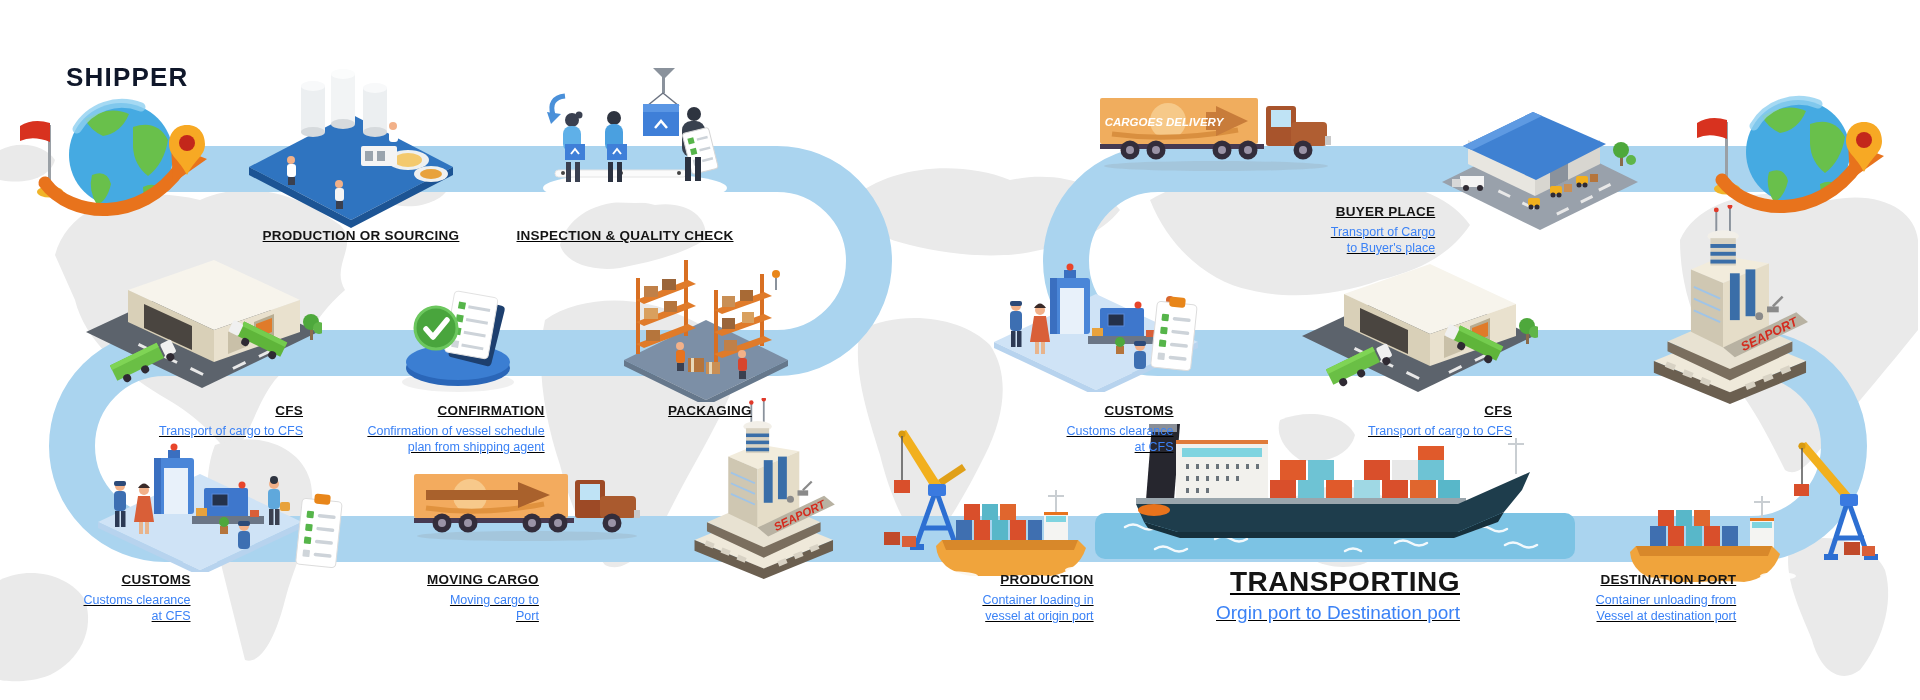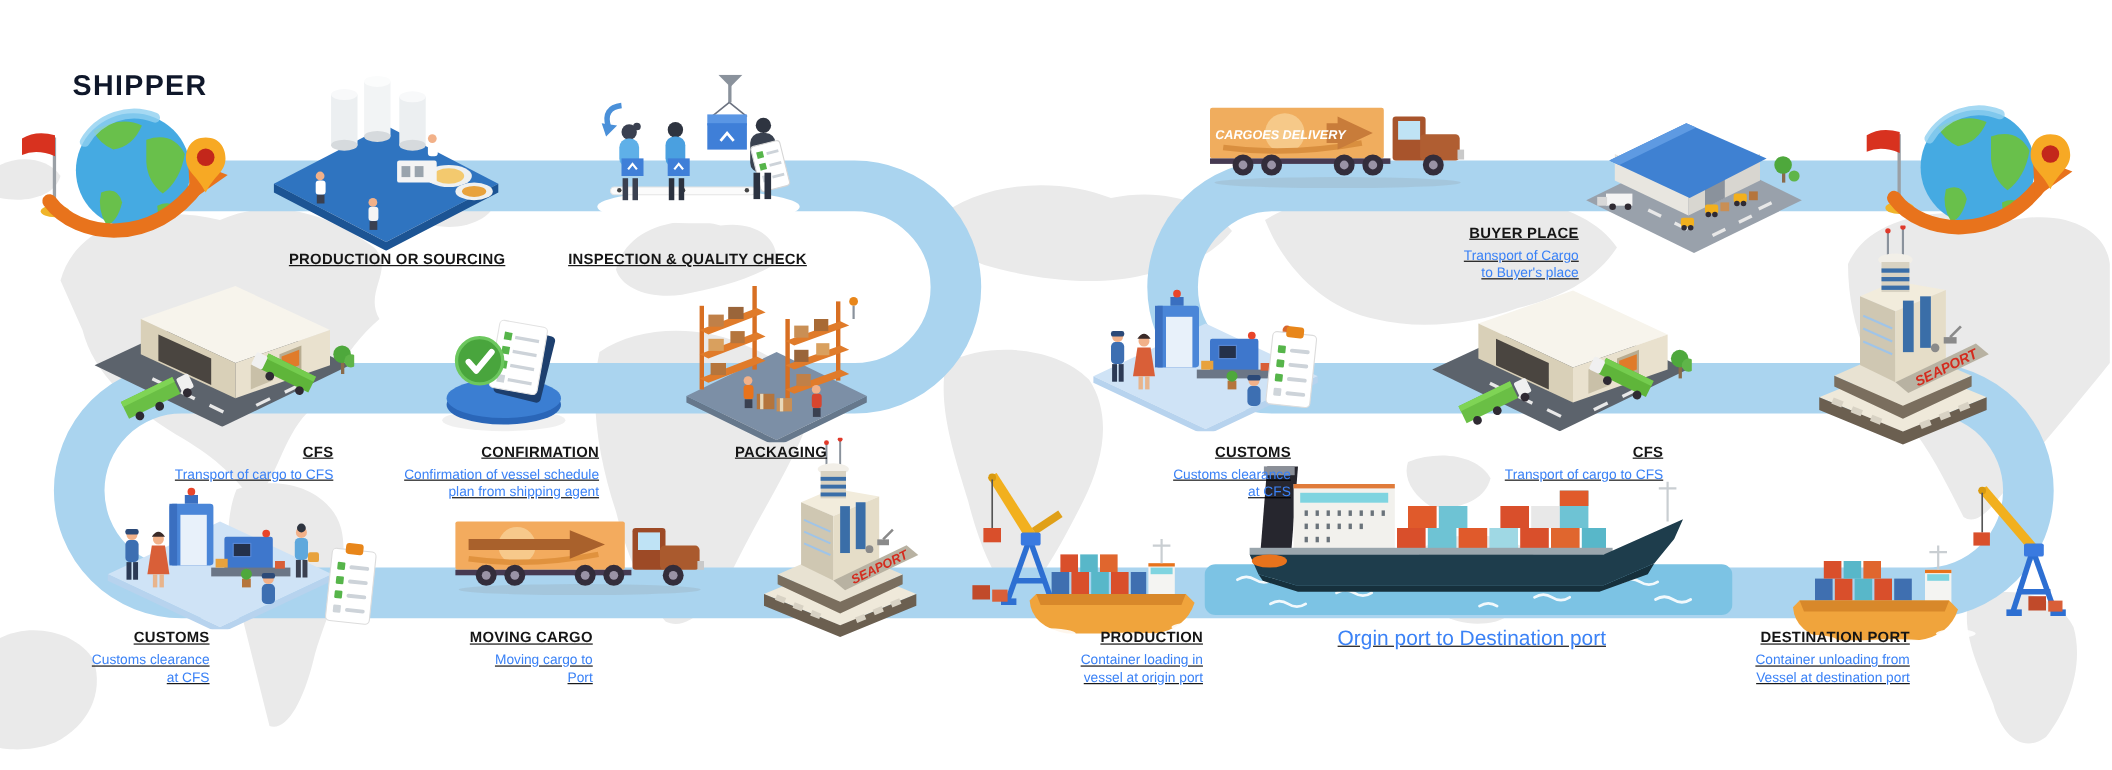--- a/index.html
+++ b/index.html
@@ -781,20 +781,21 @@
 
 <div class="label" style="left:1038px;top:572px">
   <div class="t">PRODUCTION</div>
   <div class="s">
     <div>Container loading in</div>
     <div>vessel at origin port</div>
   </div>
 </div>
 
 <div class="label big" style="left:1338px;top:566px">
+  <div class="t">TRANSPORTING</div>
   <div class="s">Orgin port to Destination port</div>
 </div>
 
 <div class="label" style="left:1666px;top:572px">
   <div class="t">DESTINATION PORT</div>
   <div class="s">
     <div>Container unloading from</div>
     <div>Vessel at destination port</div>
   </div>
 </div>

